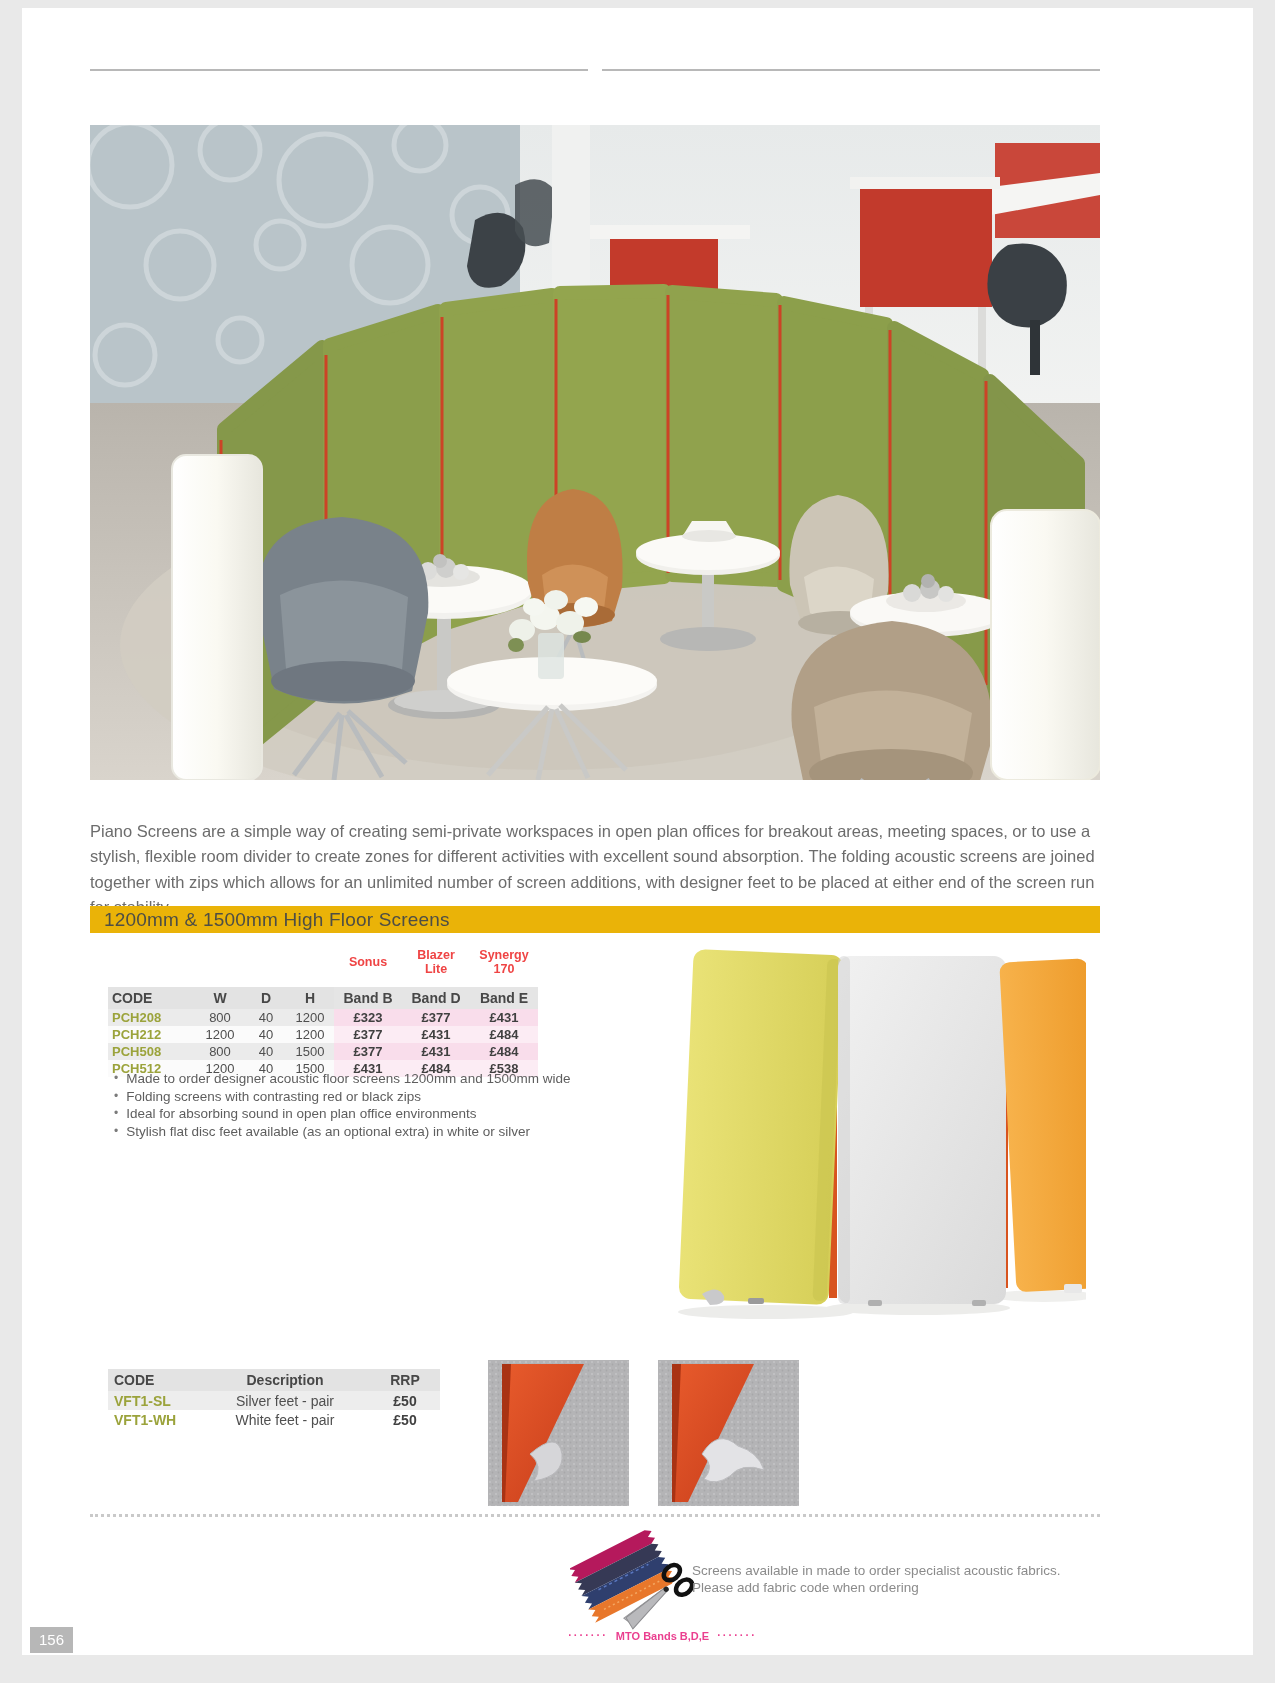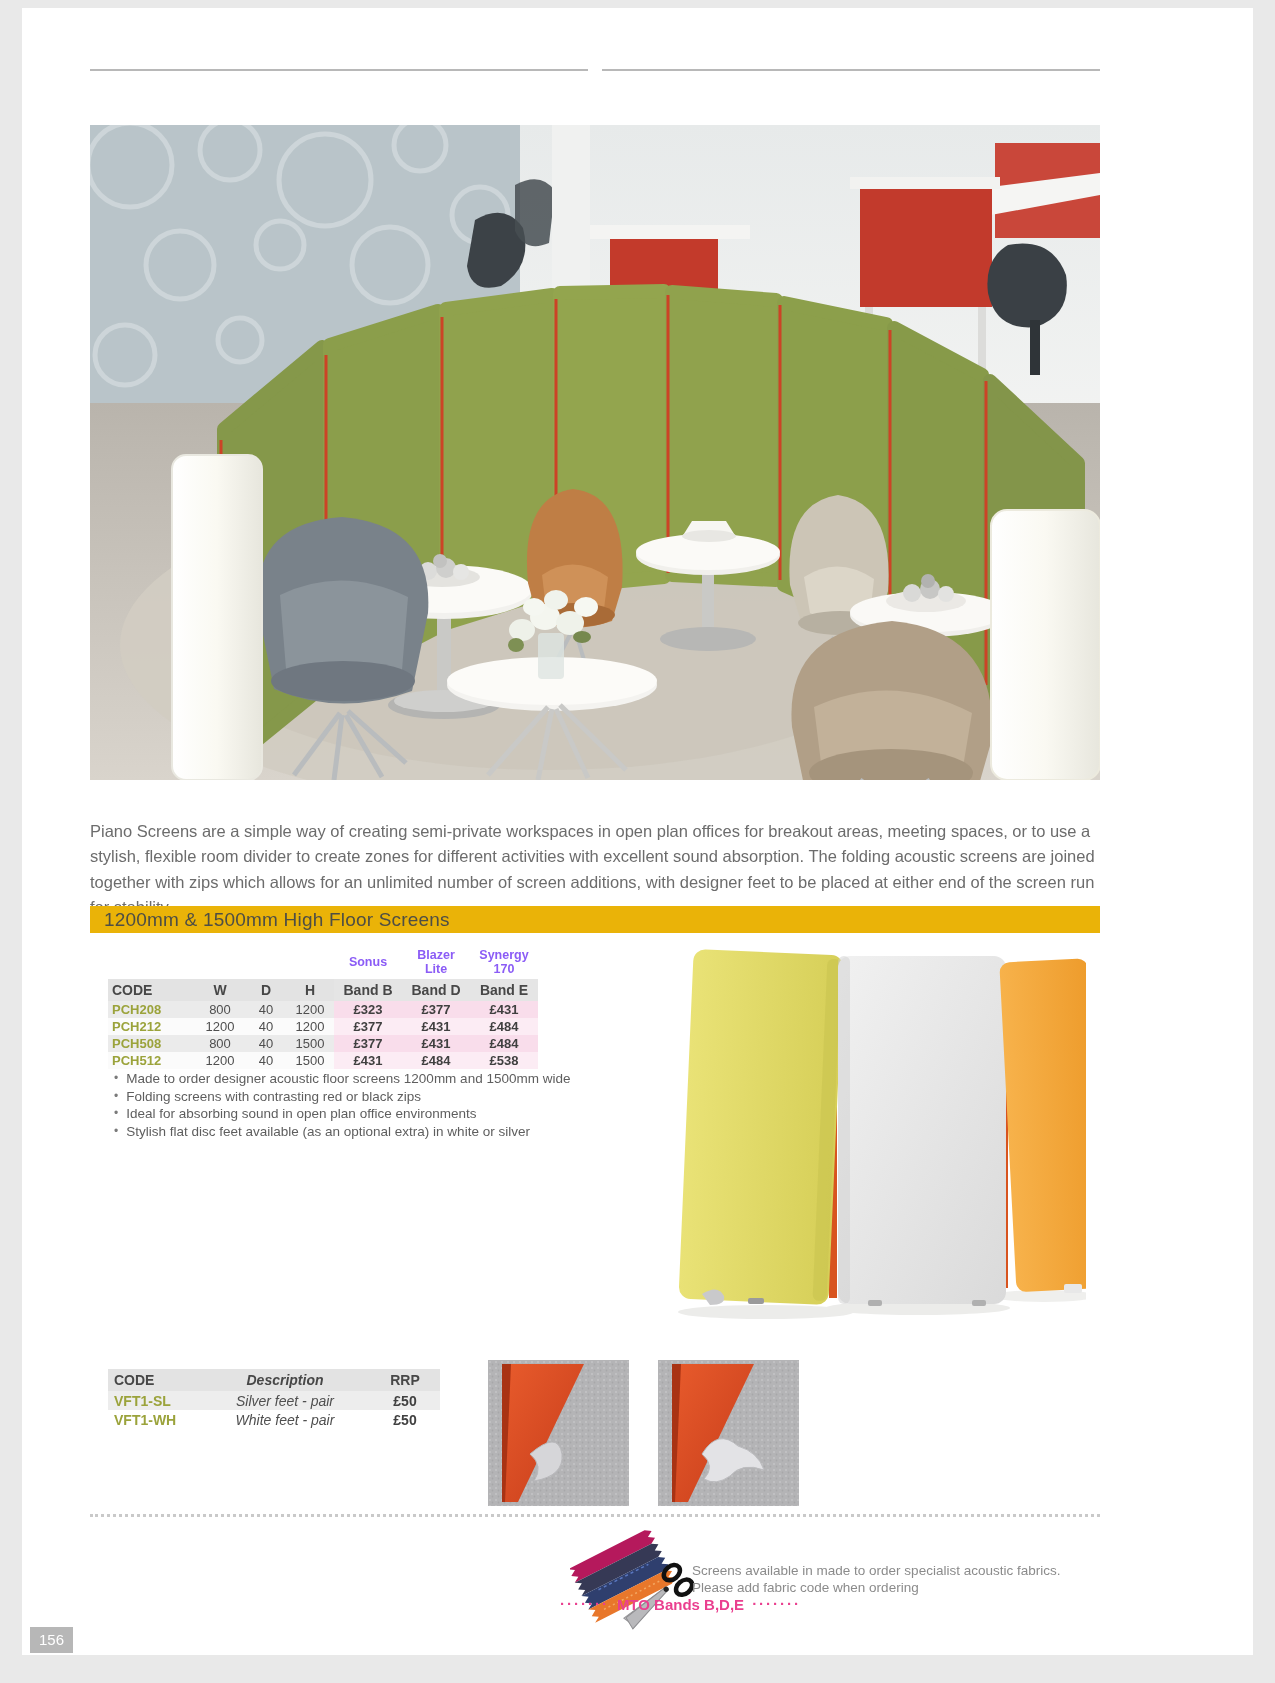--- a/index.html
+++ b/index.html
@@ -37,21 +37,21 @@
   .band{
     position:absolute;left:68px;width:1010px;height:27px;background:#eab308;
     color:#4e4e45;font-size:19px;line-height:27px;padding-left:14px;box-sizing:border-box;
     letter-spacing:.2px;
   }
   .band1{top:898px;}
   .band2{top:1319px;}
   
   .pricing{position:absolute;left:86px;top:939px;border-collapse:collapse;font-size:13px;}
   .pricing td{padding:1px 4px;height:15px;}
-  .pricing .fabrics td{font-weight:bold;color:#8b5cf6;font-size:12.5px;text-align:center;padding-bottom:3px;}
+  .pricing .fabrics td{font-weight:bold;color:#ef4444;font-size:12.5px;text-align:center;padding-bottom:11px;}
   .pricing .heads td{font-weight:bold;color:#474747;font-size:14px;height:20px;}
   .c-code{width:78px;text-align:left;}
   .c-w{width:44px;text-align:center;}
   .c-d{width:32px;text-align:center;}
   .c-h{width:40px;text-align:center;}
   .c-b{width:60px;text-align:center;}
   .gbg{background:#e3e3e3;}
   .pbg{background:#e5e5e5;}
   .rowA .lcell{background:#ebebeb;}
   .rowA .bcell{background:#f9ddeb;}
@@ -65,40 +65,40 @@
   .bullets .b-item{display:flex;gap:8px;line-height:17.5px;}
   .bullets .dot{color:#7a7a7a;font-size:12px;line-height:17.5px;}
   
   .screens-fig{position:absolute;left:594px;top:930px;width:470px;height:385px;}
   .screens-fig svg{display:block;width:100%;height:100%;}
   
   .feet-table{position:absolute;left:86px;top:1361px;border-collapse:collapse;font-size:14px;}
   .feet-table td{padding:1px 6px;height:17px;}
   .feet-table .heads td{font-weight:bold;color:#474747;background:#e3e3e3;height:20px;}
   .f-code{width:80px;text-align:left;}
-  .f-desc{width:158px;text-align:center;font-style:italic;}
+  .f-desc{width:158px;text-align:center;}
   .f-rrp{width:58px;text-align:center;}
   .feet-table .rA td{background:#ededed;}
   .feet-table .desc{color:#4f4f4f;}
   
   .foot-photo{position:absolute;top:1352px;width:141px;height:146px;}
   .foot-photo.p1{left:466px;}
   .foot-photo.p2{left:636px;}
   .foot-photo svg{display:block;width:100%;height:100%;}
   
   .dotted-sep{position:absolute;left:68px;top:1506px;width:1010px;border-top:3px dotted #c9c9c9;}
   .fabric-icon{position:absolute;left:548px;top:1522px;width:160px;height:110px;}
   .fabric-icon svg{display:block;width:100%;height:100%;}
   .fabric-note{
     position:absolute;left:670px;top:1554px;width:480px;
     font-size:13.5px;line-height:17px;color:#8b8b8b;
   }
   .mto-line{
-    position:absolute;left:0;top:1588px;width:100%;text-align:center;
-    font-size:15px;font-weight:bold;color:#ea3f8f;padding-left:18px;
+    position:absolute;left:0;top:1622px;width:100%;text-align:center;
+    font-size:11px;font-weight:bold;color:#ea3f8f;
   }
   .mto-line .inner{position:relative;left:25px;}
   .mto-line .dots{letter-spacing:2px;margin:0 8px;position:relative;top:-1px;}
   .page-num{
     position:absolute;left:8px;top:1619px;width:43px;height:26px;background:#b7b7b7;
     color:#ffffff;font-size:15px;line-height:26px;text-align:center;
   }
 </style>
 </head>
 <body>

